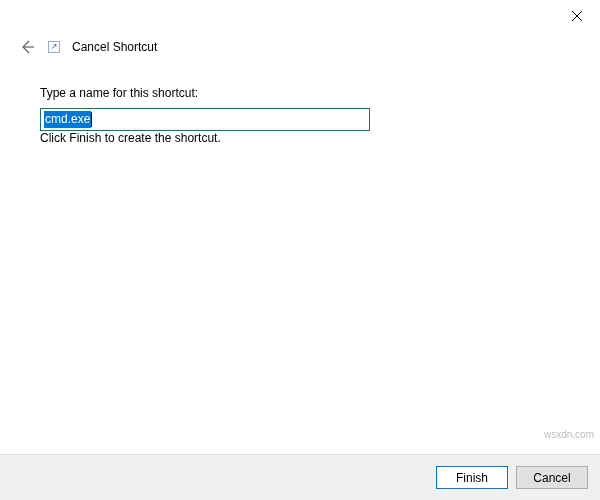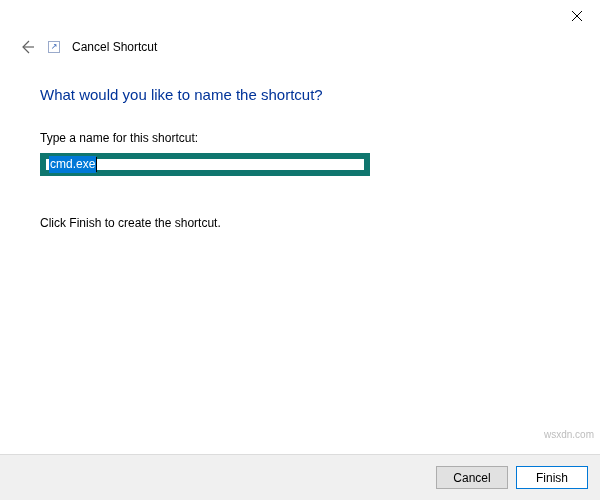--- a/index.html
+++ b/index.html
@@ -78,21 +78,21 @@
     }
     .field-label {
       font-size: 12px;
       color: #000;
       margin-bottom: 8px;
     }
     .input-wrapper {
       position: relative;
       width: 330px;
       height: 23px;
-      border: 6px solid #0f766e;
+      border: 1px solid #0f766e;
       background: #fff;
       display: flex;
       align-items: center;
       padding: 0 3px;
       text-align: right;
     }
     .selected-span {
       background: #0078d7;
       color: #fff;
       font-size: 12px;
@@ -100,21 +100,20 @@
       padding: 0 1px;
     }
     .caret {
       width: 1px;
       height: 15px;
       background: #000;
     }
     .hint {
       font-size: 12px;
       color: #000;
-      margin-top: 40px;
     }
     .button-bar {
       position: absolute;
       bottom: 0;
       left: 0;
       right: 0;
       height: 46px;
       background: #f0f0f0;
       border-top: 1px solid #dcdcdc;
       display: flex;
@@ -162,30 +161,29 @@
     <svg viewBox="0 0 16 16">
       <path d="M10 2 L4 8 L10 14" stroke="currentColor" stroke-width="1.2" fill="none"></path>
       <line x1="4" y1="8" x2="15" y2="8" stroke="currentColor" stroke-width="1.2"></line>
     </svg>
   </div>
   <span class="shortcut-icon">↗</span>
   <span class="wizard-title">Cancel Shortcut</span>
 </div>
 
 <div class="content">
-  <h1 class="heading">What would you like to name the shortcut?</h1>
 
   <div class="field-label">Type a name for this shortcut:</div>
 
   <div class="input-wrapper">
     <span class="selected-span">cmd.exe</span>
       <span class="caret"></span>
   </div>
 
   <div class="hint">Click Finish to create the shortcut.</div>
 </div>
 
 <div class="button-bar">
+  <button class="btn primary">Finish</button>
   <button class="btn">Cancel</button>
-  <button class="btn primary">Finish</button>
 </div>
 
 <div class="watermark">wsxdn.com</div>
 
 </body></html>

